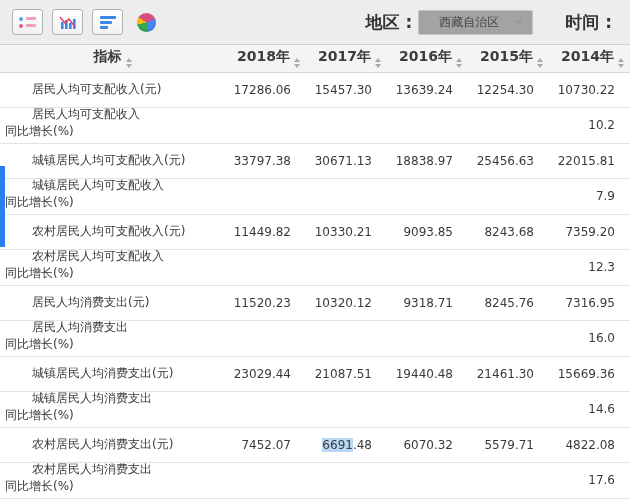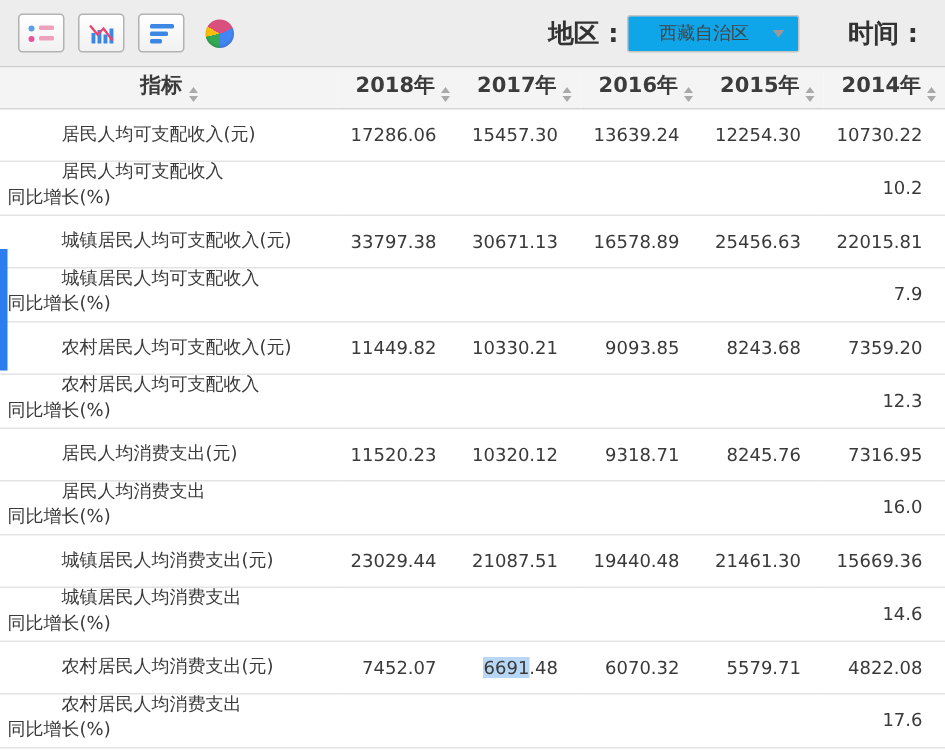--- a/index.html
+++ b/index.html
@@ -36,21 +36,21 @@
   
   .icon-pie{
     width:19px;height:19px;border-radius:50%;
     background:conic-gradient(from -30deg,#d94f7e 0 27%,#4285f4 27% 58%,#34a853 58% 80%,#fbbc05 80% 92%,#d94f7e 92% 100%);
     box-shadow:inset 0 -1px 2px rgba(0,0,0,.15);
   }
   
   .filters{margin-left:auto;display:flex;align-items:center;}
   .filter-label{font-size:17px;font-weight:bold;color:#333;margin-right:6px;white-space:nowrap;}
   .select{
-    width:115px;height:25px;background:#0ea5e9;border:1px solid #c4c4c4;border-radius:2px;
+    width:115px;height:25px;background:#a3a3a3;border:1px solid #c4c4c4;border-radius:2px;
     display:flex;align-items:center;box-sizing:border-box;
     font-size:12px;color:#444;padding:0 9px 0 20px;cursor:pointer;
   }
   .select .val{white-space:nowrap;}
   .select .caret{
     margin-left:auto;width:0;height:0;
     border-left:4px solid transparent;border-right:4px solid transparent;
     border-top:5px solid #999;
   }
   .filter-group{display:flex;align-items:center;}
@@ -65,21 +65,21 @@
     border-bottom:1px solid #d6d6d6;padding:0;white-space:nowrap;cursor:pointer;
   }
   th.col-indicator{text-align:center;}
   th.col-year{text-align:right;padding-right:6px;}
   .sorter{display:inline-flex;flex-direction:column;margin-left:4px;vertical-align:-1px;}
   .sorter i{display:block;width:0;height:0;border-left:3px solid transparent;border-right:3px solid transparent;}
   .sorter .tri-up{border-bottom:4px solid #a9a9a9;margin-bottom:2px;}
   .sorter .tri-down{border-top:4px solid #a9a9a9;}
   tbody tr{height:35.5px;}
   td{border-bottom:1px solid #e4e4e4;font-size:12px;color:#3a3a3a;vertical-align:middle;padding:0;}
-  td.cell-label .l1{padding-left:41px;}
+  td.cell-label .l1{padding-left:20px;margin-left:12px;}
   td.cell-label .l2{padding-left:5px;}
   .lbl-wrap{display:flex;flex-direction:column;justify-content:flex-end;height:33px;padding:1px 0 2px;box-sizing:border-box;}
   td.cell-val{text-align:right;padding-right:15px;}
   .sel{background:#b8d7f5;}
   
   .left-thumb{position:absolute;left:0;top:166px;width:5px;height:81px;background:#2c7ef0;z-index:9;}
 </style>
 </head>
 <body>
 
@@ -194,21 +194,21 @@
         <td class="cell-val"></td>
         <td class="cell-val"></td>
         <td class="cell-val">10.2</td>
       </tr>
       <tr>
         <td class="cell-label">
           <div class="l1">城镇居民人均可支配收入(元)</div>
         </td>
         <td class="cell-val">33797.38</td>
         <td class="cell-val">30671.13</td>
-        <td class="cell-val">16578.89</td>
+        <td class="cell-val">18838.97</td>
         <td class="cell-val">25456.63</td>
         <td class="cell-val">22015.81</td>
       </tr>
       <tr>
         <td class="cell-label">
           <div class="lbl-wrap">
             <div class="l1">城镇居民人均可支配收入</div>
             <div class="l2">同比增长(%)</div>
           </div>
         </td>

